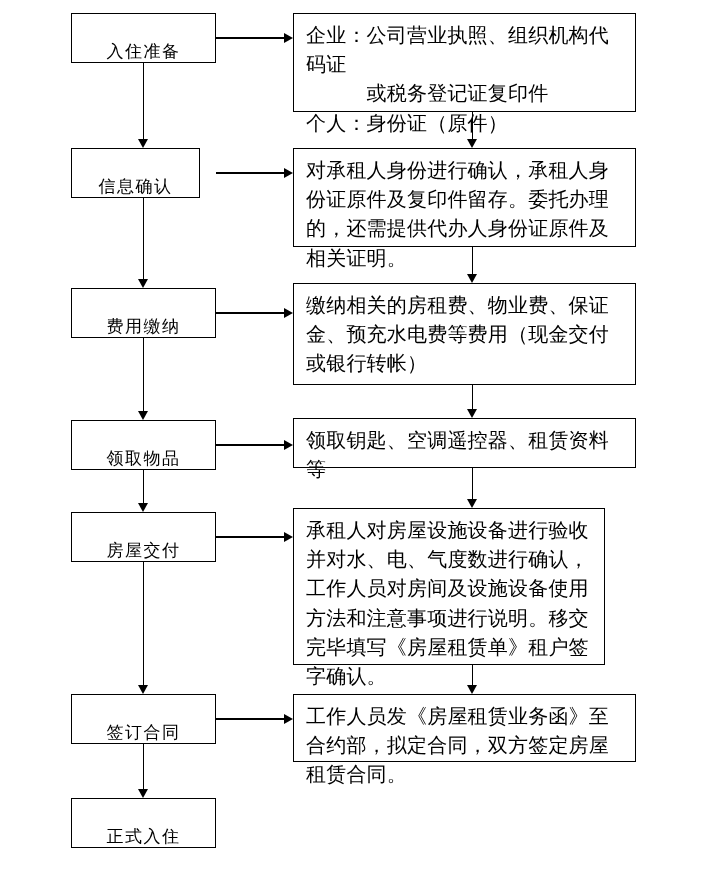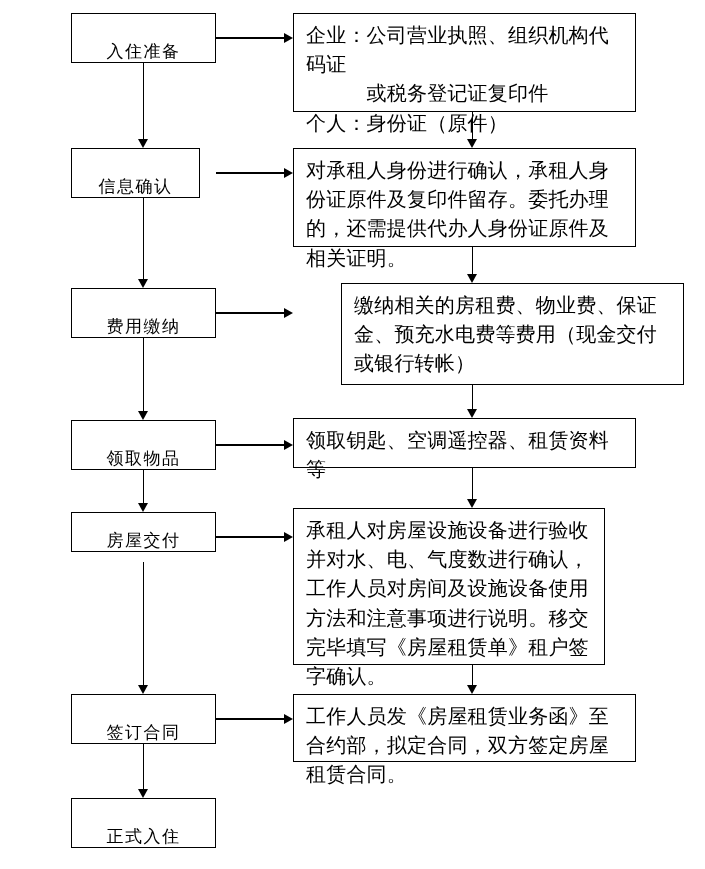--- a/index.html
+++ b/index.html
@@ -83,21 +83,21 @@
   </div>
 
   <div class="node stage-box" style="left:71px; top:420px; width:145px; height:50px;">
     <span class="stage-label">领取物品</span>
   </div>
 
   <div class="node stage-box" style="left:71px; top:288px; width:145px; height:50px;">
     <span class="stage-label">费用缴纳</span>
   </div>
 
-  <div class="node stage-box" style="left:71px; top:512px; width:145px; height:40px;">
+  <div class="node stage-box" style="left:71px; top:512px; width:145px; height:50px;">
     <span class="stage-label">房屋交付</span>
   </div>
 
   <div class="node stage-box" style="left:71px; top:694px; width:145px; height:50px;">
     <span class="stage-label">签订合同</span>
   </div>
 
   <div class="node stage-box" style="left:71px; top:798px; width:145px; height:50px;">
     <span class="stage-label">正式入住</span>
   </div>
@@ -105,21 +105,21 @@
   <div class="node detail-box" style="left:293px; top:13px; width:343px; height:99px;">
     <div class="detail-text">企业：公司营业执照、组织机构代码证</div>
     <div class="detail-text">　　　或税务登记证复印件</div>
     <div class="detail-text">个人：身份证（原件）</div>
   </div>
 
   <div class="node detail-box" style="left:293px; top:148px; width:343px; height:99px;">
     <div class="detail-text">对承租人身份进行确认，承租人身份证原件及复印件留存。委托办理的，还需提供代办人身份证原件及相关证明。</div>
   </div>
 
-  <div class="node detail-box" style="left:293px; top:283px; width:343px; height:102px;margin-left:48px;">
+  <div class="node detail-box" style="left:293px; top:283px; width:343px; height:102px;">
     <div class="detail-text">缴纳相关的房租费、物业费、保证金、预充水电费等费用（现金交付或银行转帐）</div>
   </div>
 
   <div class="node detail-box" style="left:293px; top:418px; width:343px; height:50px;">
     <div class="detail-text">领取钥匙、空调遥控器、租赁资料等</div>
   </div>
 
   <div class="node detail-box" style="left:293px; top:508px; width:312px; height:157px;">
     <div class="detail-text">承租人对房屋设施设备进行验收并对水、电、气度数进行确认，工作人员对房间及设施设备使用方法和注意事项进行说明。移交完毕填写《房屋租赁单》租户签字确认。</div>
   </div>

